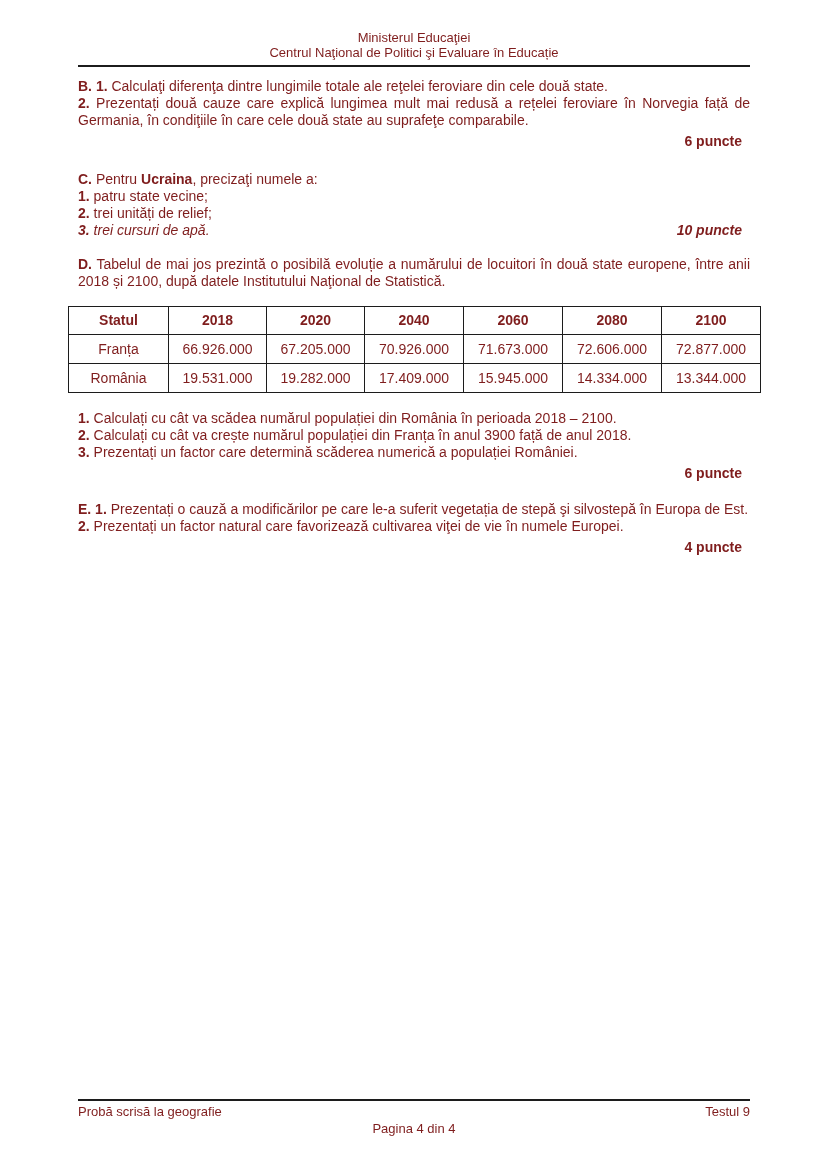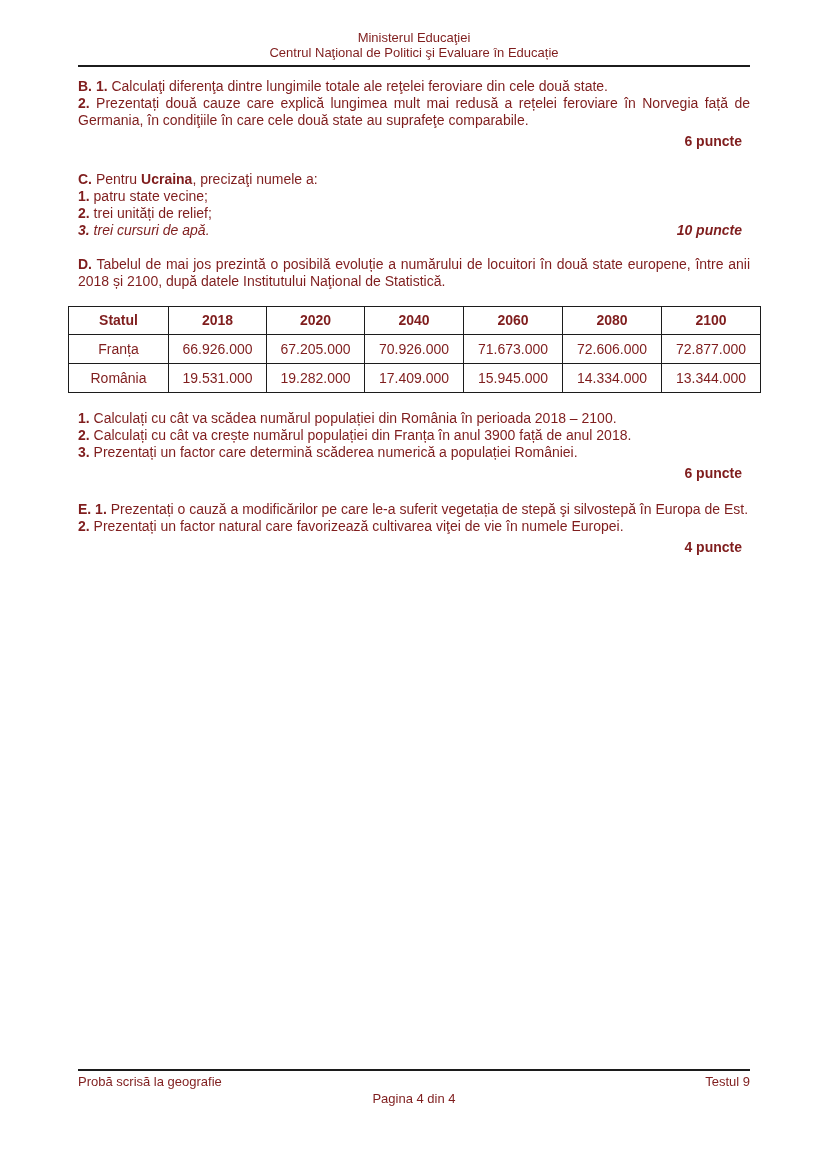--- a/index.html
+++ b/index.html
@@ -58,21 +58,21 @@
     padding: 0 2px;
     overflow: hidden;
   }
   .pop th { height: 28px; font-weight: bold; }
   .pop td { height: 29px; }
   .d-questions { margin-top: 17px; }
   .doc-footer {
     position: absolute;
     left: 78px;
     right: 78px;
-    top: 1069px;
+    top: 1099px;
     border-top: 2px solid #1c1c1c;
     font-size: 13px;
     line-height: 16px;
     padding-top: 3px;
   }
   .footer-row { display: flex; justify-content: space-between; }
   .footer-center { text-align: center; margin-top: 1px; }
 </style>
 </head>
 <body>

